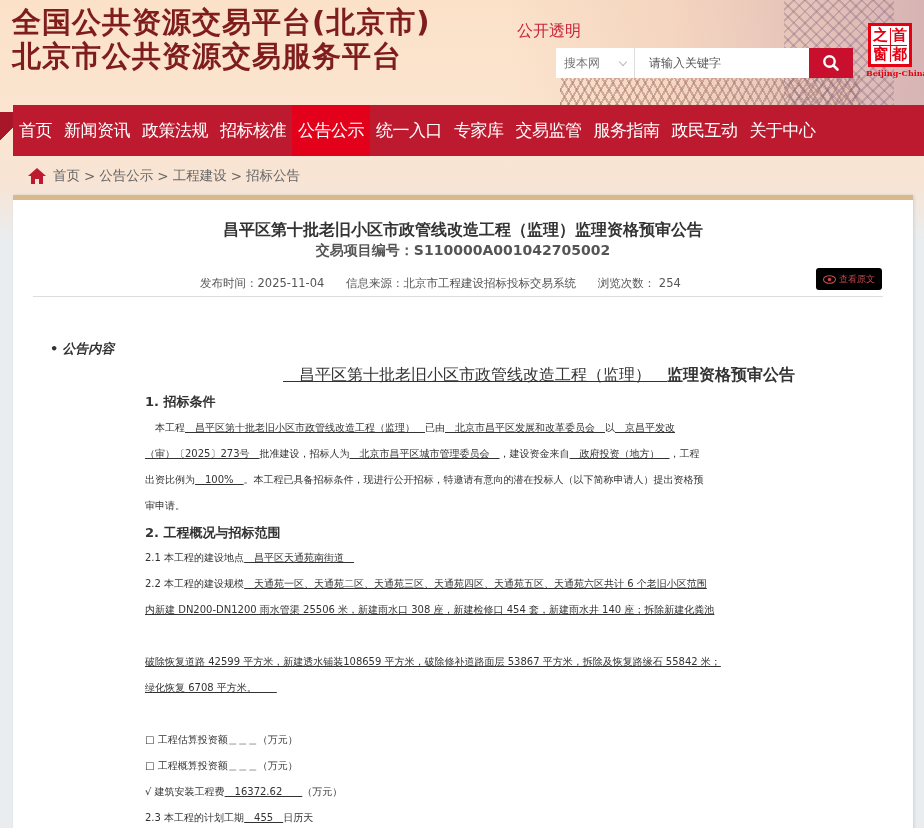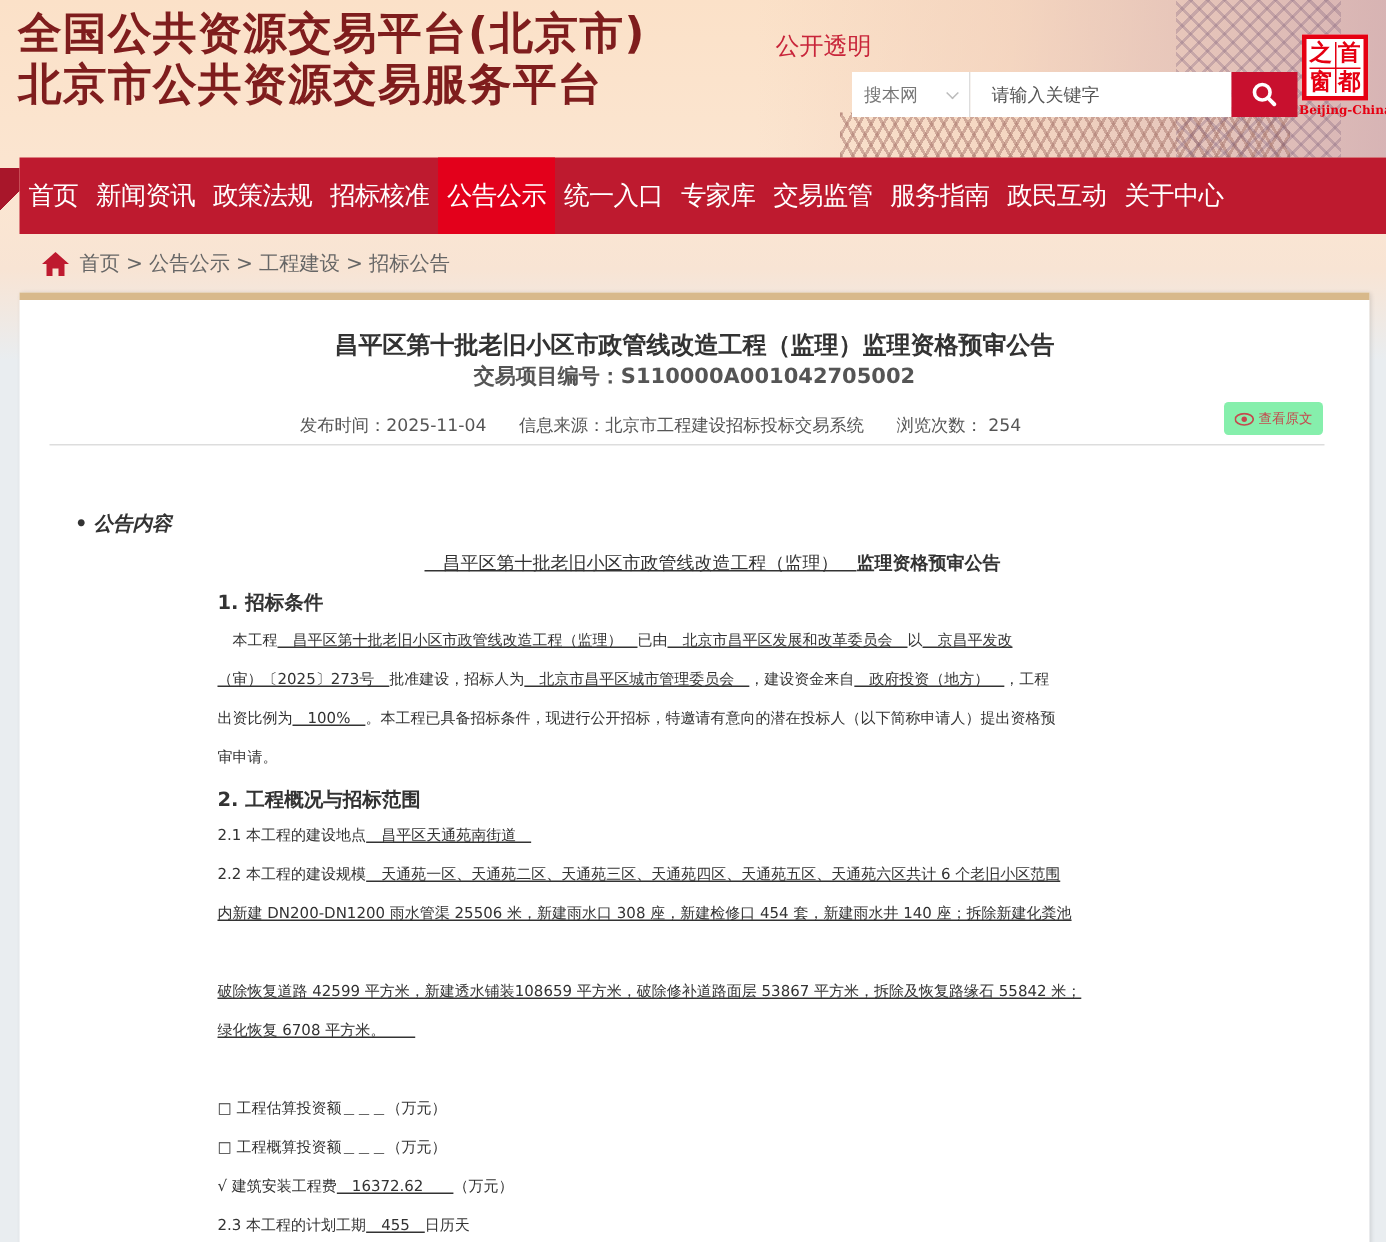--- a/index.html
+++ b/index.html
@@ -31,21 +31,21 @@
                 repeating-linear-gradient(-60deg, rgba(170,120,110,0.5) 0 2px, transparent 2px 7px);
   }
   .site-title {
     position: absolute; left: 12px; font-weight: bold; color: #7f1d1d;
     font-size: 29px; letter-spacing: 1px; line-height: 34px; white-space: nowrap;
   }
   .site-title.l1 { top: 5px; }
   .site-title.l2 { top: 39px; }
   .slogan { position: absolute; left: 517px; top: 21px; font-size: 16px; color: #c8253a; }
   .search {
-    position: absolute; left: 568px; top: 48px; height: 14px; display: flex;
+    position: absolute; left: 556px; top: 48px; height: 14px; display: flex;
   }
   .search .scope {
     width: 79px; height: 30px; background: #fff; border-right: 1px solid #ddd;
     display: flex; align-items: center; justify-content: space-between; padding: 0 8px;
     font-size: 12px; color: #777;
   }
   .search .scope .chev { width: 6px; height: 6px; border-right: 1px solid #bbb; border-bottom: 1px solid #bbb; transform: rotate(45deg); margin-top: -3px; }
   .search input {
     width: 174px; height: 30px; border: none; outline: none; padding: 0 14px;
     font-size: 12px; color: #555; background: #fff; font-family: inherit;
@@ -89,21 +89,21 @@
     position: absolute; left: 13px; top: 195px; width: 900px; height: 640px;
     background: #fff; border-top: 5px solid #d8b98b; box-shadow: 1px 0 3px rgba(0,0,0,0.12);
   }
   .art-title { position: absolute; left: 0; right: 0; top: 20px; text-align: center; font-size: 16px; font-weight: bold; color: #333; }
   .art-sub { position: absolute; left: 0; right: 0; top: 42px; text-align: center; font-size: 14px; font-weight: bold; color: #555; }
   .art-meta {
     position: absolute; left: 187px; top: 76px; font-size: 11.5px; color: #555; white-space: nowrap;
   }
   .art-meta span { margin-right: 18px; }
   .view-orig {
-    position: absolute; left: 803px; top: 68px; width: 66px; height: 22px; background: #86efac; border-radius: 3px;
+    position: absolute; left: 803px; top: 68px; width: 66px; height: 22px; background: #000000; border-radius: 3px;
     display: flex; align-items: center; justify-content: center; font-size: 9px; color: #c5494e;
   }
   .view-orig svg { margin-right: 3px; }
   .hr { position: absolute; left: 20px; top: 96px; width: 850px; height: 1px; background: #ddd; }
 
   .section-label { position: absolute; left: 37px; top: 140px; font-size: 13px; font-weight: bold; color: #333; font-style: italic; }
   .section-label::before { content: "•"; margin-right: 4px; }
   .u { text-decoration: underline; }
   .h { position: absolute; font-size: 13px; font-weight: bold; color: #333; white-space: nowrap; }
   .p { position: absolute; font-size: 10px; color: #333; white-space: nowrap; line-height: 14px; }
@@ -185,21 +185,21 @@
     <svg width="13" height="9" viewBox="0 0 13 9">
       <ellipse cx="6.5" cy="4.5" rx="6" ry="3.8" fill="none" stroke="#c5494e" stroke-width="1.1"></ellipse>
       <circle cx="6.5" cy="4.5" r="1.8" fill="#c5494e"></circle>
     </svg>
     <span>查看原文</span>
   </div>
   <div class="hr"></div>
 
   <div class="section-label">公告内容</div>
 
-  <div class="p" style="left:270px; top:168px; font-size:12px;">
+  <div class="p" style="left:270px; top:168px; font-size:16px;">
     <span class="u">　昌平区第十批老旧小区市政管线改造工程（监理）　</span><b>监理资格预审公告</b>
   </div>
 
   <div class="h" style="left:132px; top:193px;">1. 招标条件</div>
 
   <div class="p" style="left:132px; top:221px;">
     <span>　本工程</span><span class="u">　昌平区第十批老旧小区市政管线改造工程（监理）　</span><span>已由</span><span class="u">　北京市昌平区发展和改革委员会　</span><span>以</span><span class="u">　京昌平发改</span>
   </div>
   <div class="p" style="left:132px; top:247px;">
     <span class="u">（审）〔2025〕273号　</span><span>批准建设，招标人为</span><span class="u">　北京市昌平区城市管理委员会　</span><span>，建设资金来自</span><span class="u">　政府投资（地方）　</span><span>，工程</span>

